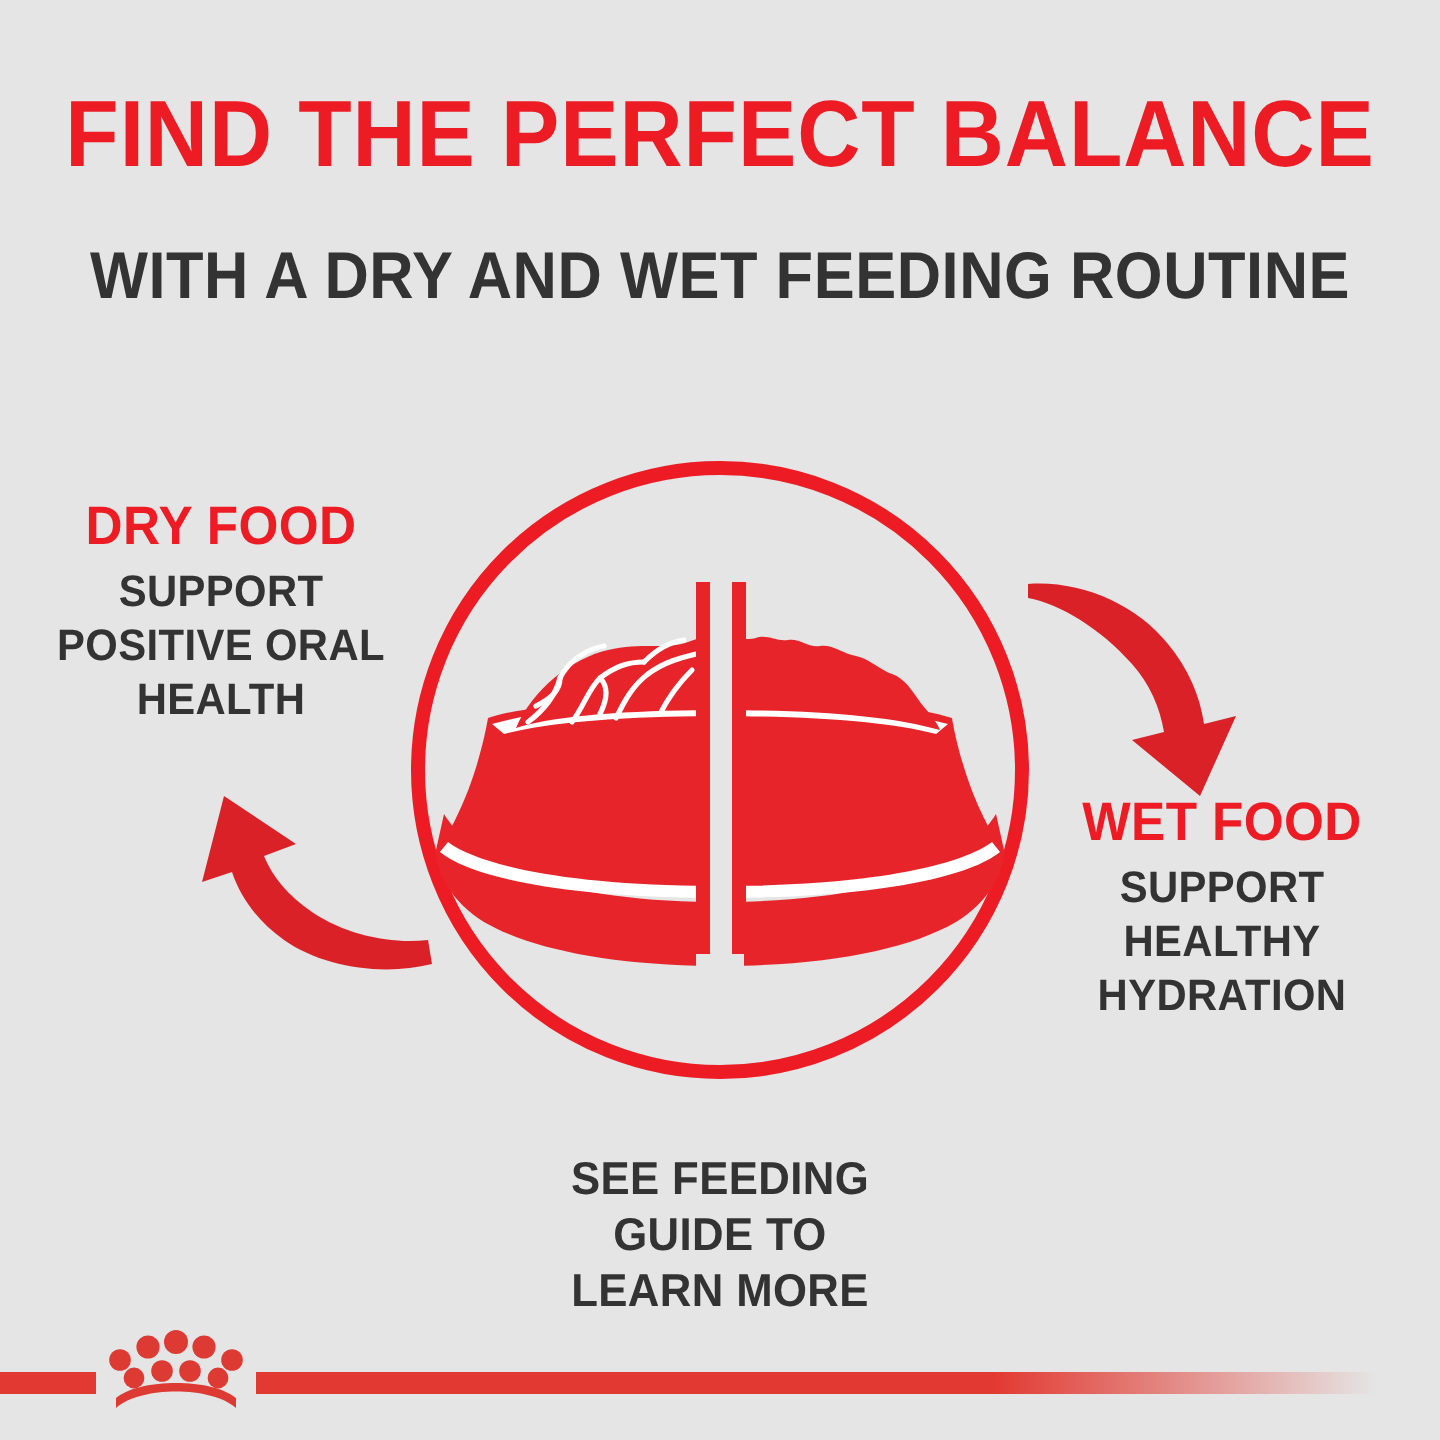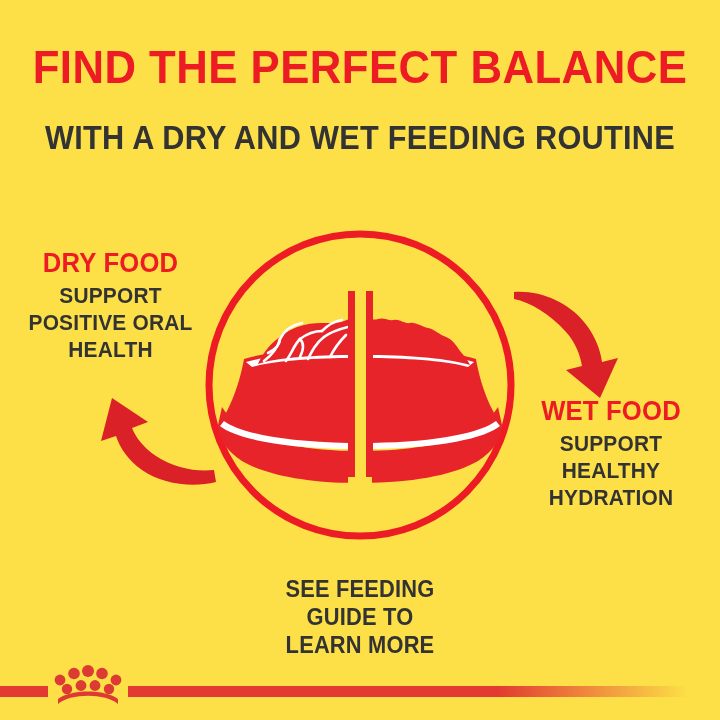--- a/index.html
+++ b/index.html
@@ -7,21 +7,21 @@
     padding: 0;
     background: #ffffff;
   }
   body {
     font-family: "Liberation Sans", sans-serif;
   }
   #poster {
     position: relative;
     width: 720px;
     height: 720px;
-    background: #fde047;
+    background: #e5e5e5;
     overflow: hidden;
   }
 
   
   .headline {
     position: absolute;
     left: 0;
     top: 40px;
     width: 720px;
     text-align: center;

